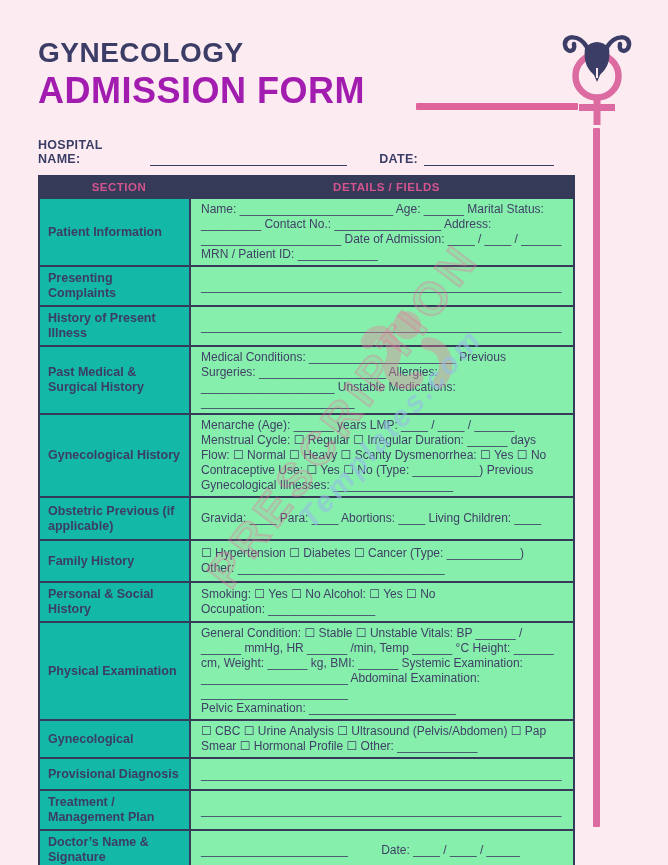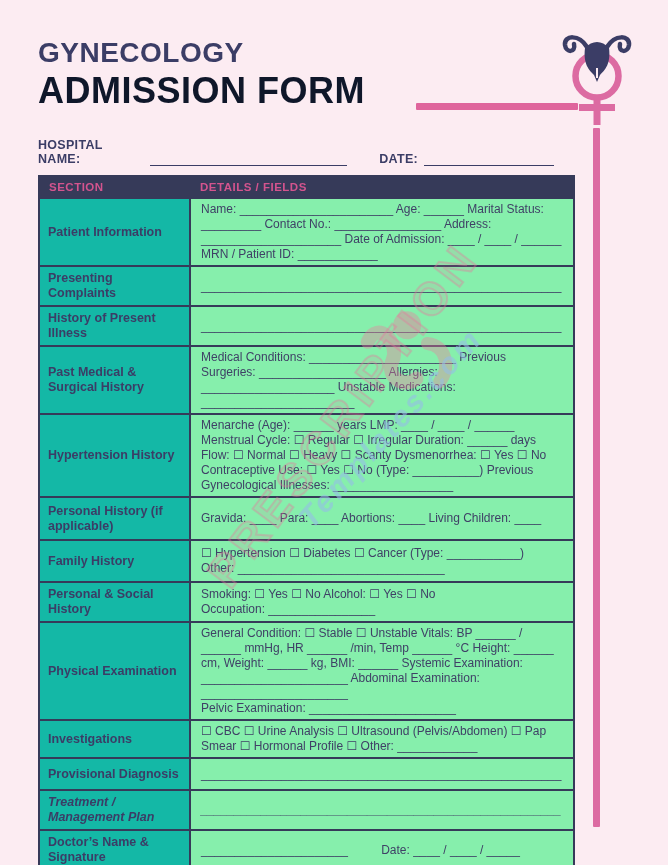--- a/index.html
+++ b/index.html
@@ -13,21 +13,21 @@
   .page{position:absolute;inset:0;}
 
   
   .title-block{position:absolute;left:38px;top:34px;}
   .title-main{
     font-size:28px;line-height:37px;font-weight:800;letter-spacing:.5px;
     color:#3b3d66;margin:0;
   }
   .title-sub{
     font-size:36px;line-height:39px;font-weight:800;letter-spacing:.5px;
-    color:#0f172a;margin:0;
+    color:#a21caf;margin:0;
   }
   .title-rule{
     position:absolute;left:416px;top:103px;width:162px;height:7px;
     background:#df649c;border-radius:1px;
   }
   .female-icon{position:absolute;left:556px;top:28px;}
   .vline{
     position:absolute;left:593px;top:128px;width:7px;height:699px;
     background:#dc6ba2;border-radius:1px;
   }
@@ -48,21 +48,21 @@
 
   
   table.form{
     position:absolute;left:38px;top:175px;width:537px;
     border-collapse:collapse;table-layout:fixed;
   }
   table.form th,table.form td{border:2px solid #363a59;}
   thead tr{height:22px;background:#363a59;}
   thead th{
     color:#d4548e;font-size:11.5px;font-weight:800;letter-spacing:.5px;
-    text-align:left;padding:2px 0 2px 9px;
+    text-align:center;padding:2px 0 2px 9px;
   }
   th.col-section{width:140px;}
   td.sec{
     background:#14b8a6;color:#3b3d66;
     font-size:12.5px;font-weight:700;line-height:15px;
     padding:4px 8px;vertical-align:middle;
   }
   td.det{
     background:#86efac;
     font-size:12px;line-height:15px;color:#3f4166;
@@ -73,21 +73,21 @@
   tbody tr:nth-child(2){height:37px;}
   tbody tr:nth-child(3){height:38px;}
   tbody tr:nth-child(4){height:52px;}
   tbody tr:nth-child(5){height:75px;}
   tbody tr:nth-child(6){height:43px;}
   tbody tr:nth-child(7){height:42px;}
   tbody tr:nth-child(8){height:40px;}
   tbody tr:nth-child(9){height:88px;}
   tbody tr:nth-child(10){height:38px;}
   tbody tr:nth-child(11){height:32px;}
-  tbody tr:nth-child(12){height:40px;font-style:italic;}
+  tbody tr:nth-child(12){height:40px;}
   tbody tr:nth-child(13){height:39px;}
 
   
   .watermark{position:absolute;inset:0;pointer-events:none;z-index:6;}
   .wm-main{
     position:absolute;left:196px;top:565px;
     transform:rotate(-53deg);transform-origin:0 0;
     font-size:46px;font-weight:800;letter-spacing:6px;
     color:rgba(233,118,158,.14);
     -webkit-text-stroke:2px rgba(233,118,158,.35);
@@ -153,44 +153,44 @@
       </tr>
       <tr>
         <td class="sec">History of Present Illness</td>
         <td class="det">______________________________________________________</td>
       </tr>
       <tr>
         <td class="sec">Past Medical &amp; Surgical History</td>
         <td class="det">Medical Conditions: ______________________ Previous Surgeries: ___________________ Allergies: ____________________ Unstable Medications: _______________________</td>
       </tr>
       <tr>
-        <td class="sec">Hypertension History</td>
+        <td class="sec">Gynecological History</td>
         <td class="det">Menarche (Age): ______ years LMP: ____ / ____ / ______ Menstrual Cycle: ☐ Regular ☐ Irregular Duration: ______ days Flow: ☐ Normal ☐ Heavy ☐ Scanty Dysmenorrhea: ☐ Yes ☐ No Contraceptive Use: ☐ Yes ☐ No (Type: __________) Previous Gynecological Illnesses: __________________</td>
       </tr>
       <tr>
-        <td class="sec">Personal History (if applicable)</td>
+        <td class="sec">Obstetric Previous (if applicable)</td>
         <td class="det">Gravida: ____ Para: ____ Abortions: ____ Living Children: ____</td>
       </tr>
       <tr>
         <td class="sec">Family History</td>
         <td class="det">☐ Hypertension ☐ Diabetes ☐ Cancer (Type: ___________)
 Other: _______________________________</td>
       </tr>
       <tr>
         <td class="sec">Personal &amp; Social History</td>
         <td class="det">Smoking: ☐ Yes ☐ No Alcohol: ☐ Yes ☐ No
 Occupation: ________________</td>
       </tr>
       <tr>
         <td class="sec">Physical Examination</td>
         <td class="det">General Condition: ☐ Stable ☐ Unstable Vitals: BP ______ / ______ mmHg, HR ______ /min, Temp ______ °C Height: ______ cm, Weight: ______ kg, BMI: ______ Systemic Examination: ______________________ Abdominal Examination: ______________________
 Pelvic Examination: ______________________</td>
       </tr>
       <tr>
-        <td class="sec">Investigations</td>
+        <td class="sec">Gynecological</td>
         <td class="det">☐ CBC ☐ Urine Analysis ☐ Ultrasound (Pelvis/Abdomen) ☐ Pap Smear ☐ Hormonal Profile ☐ Other: ____________</td>
       </tr>
       <tr>
         <td class="sec">Provisional Diagnosis</td>
         <td class="det">______________________________________________________</td>
       </tr>
       <tr>
         <td class="sec">Treatment / Management Plan</td>
         <td class="det">______________________________________________________</td>
       </tr>

